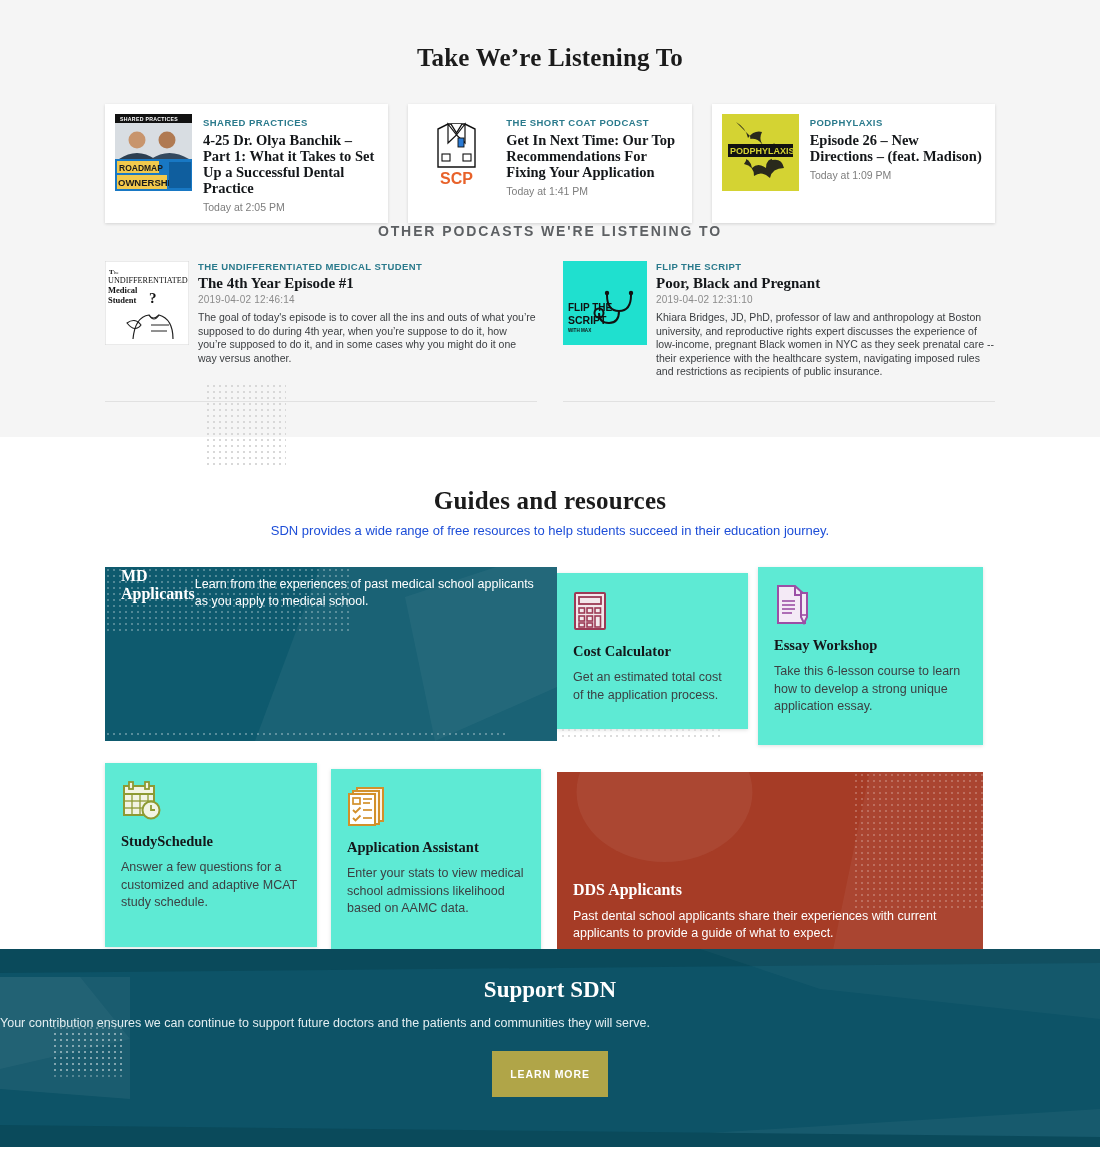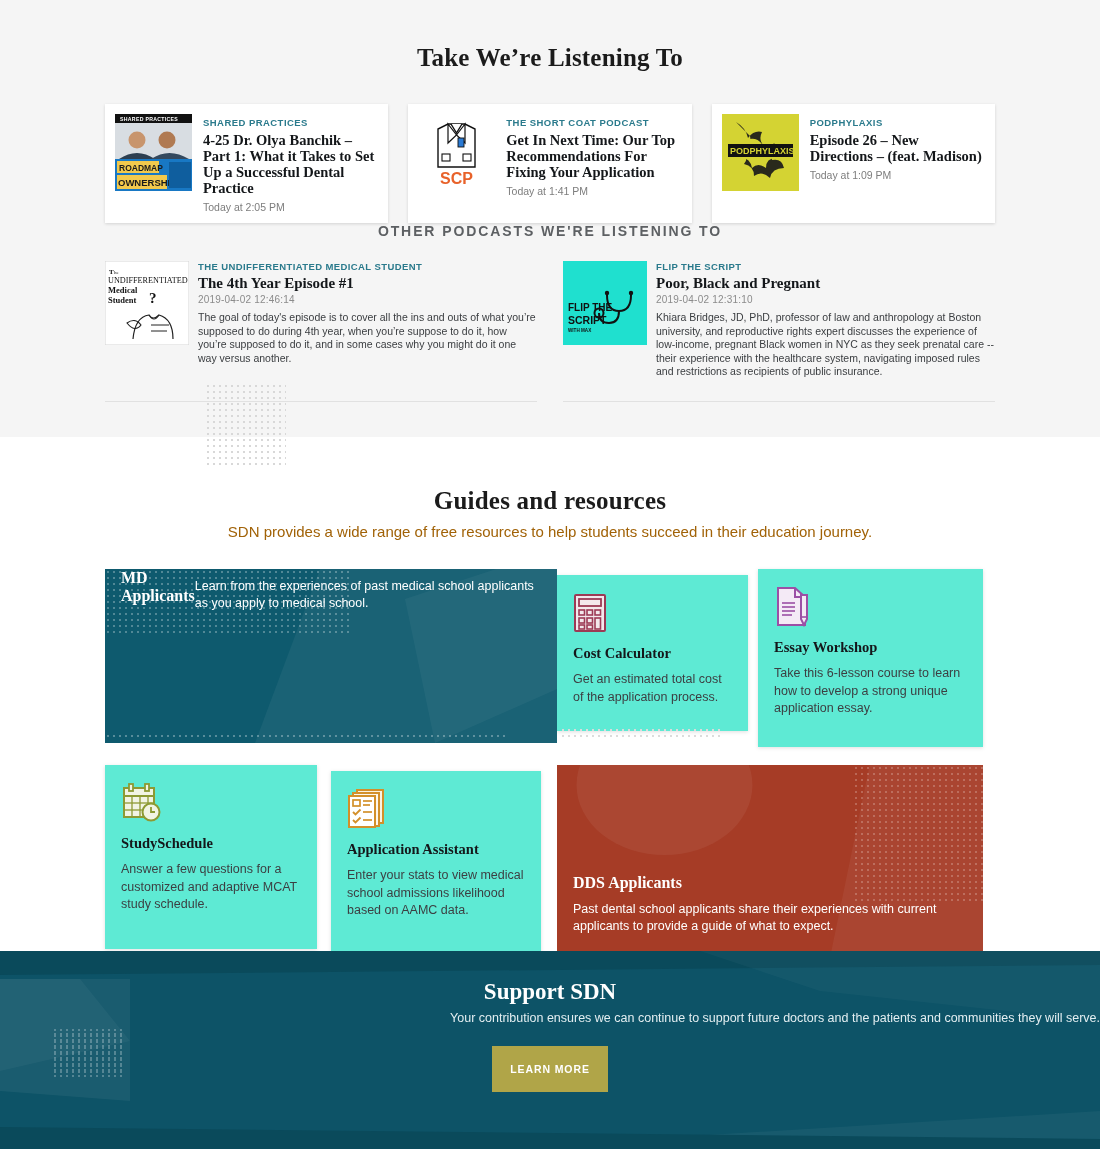--- a/index.html
+++ b/index.html
@@ -152,22 +152,22 @@
 
   
   .guides-section {
     background: #ffffff;
     position: relative;
     padding: 40px 0 18px 0;
   }
 
   .guides-sub {
     text-align: center;
-    font-size: 15px;
-    color: #a16207;
+    font-size: 13px;
+    color: #1d4ed8;
     margin-top: 8px;
   }
 
   .guides-grid {
     width: 890px; margin: 0 auto;
     margin-top: 29px;
     display: grid;
     grid-template-columns: 226px 226px 201px 225px;
     grid-template-rows: 174px 16px 174px;
     gap: 0 0;
@@ -187,21 +187,21 @@
   }
   .card-dds {
     grid-column: 3 / span 2;
     grid-row: 3 / span 1;
     background: #a63c26;
     position: relative;
     overflow: hidden;
     display: flex; flex-direction: column; justify-content: flex-end;
     padding: 0 16px 20px 16px;
     color: #ffffff;
-    margin-top: 6px;
+    margin-top: 15px;
     height: 190px;
   }
 
   .big-title {
     font-family: "Liberation Serif", serif; font-weight: bold;
     font-size: 16px; position: relative; z-index: 3;
   }
   .big-desc {
     font-size: 12.5px; line-height: 17px; margin-top: 9px;
     position: relative; z-index: 3; max-width: 370px;
@@ -237,22 +237,22 @@
     overflow: hidden;
     height: 198px;
     padding-top: 28px;
   }
   .support-title {
     font-family: "Liberation Serif", serif; font-weight: bold;
     font-size: 23px; color: #ffffff; text-align: center;
     position: relative; z-index: 3;
   }
   .support-sub {
-    font-size: 12.5px; color: #e3eef1; text-align: right;
-    margin-top: 6px; position: relative; z-index: 3;
+    font-size: 12.5px; color: #e3eef1; text-align: left;
+    margin-top: 13px; position: relative; z-index: 3;
   }
   .support-btn-wrap { text-align: center; margin-top: 21px; position: relative; z-index: 3;}
   .support-btn {
     display: inline-block;
     background: #b0a548;
     color: #ffffff;
     font-size: 10.5px;
     font-weight: bold;
     letter-spacing: .9px;
     padding: 17px 18px;

